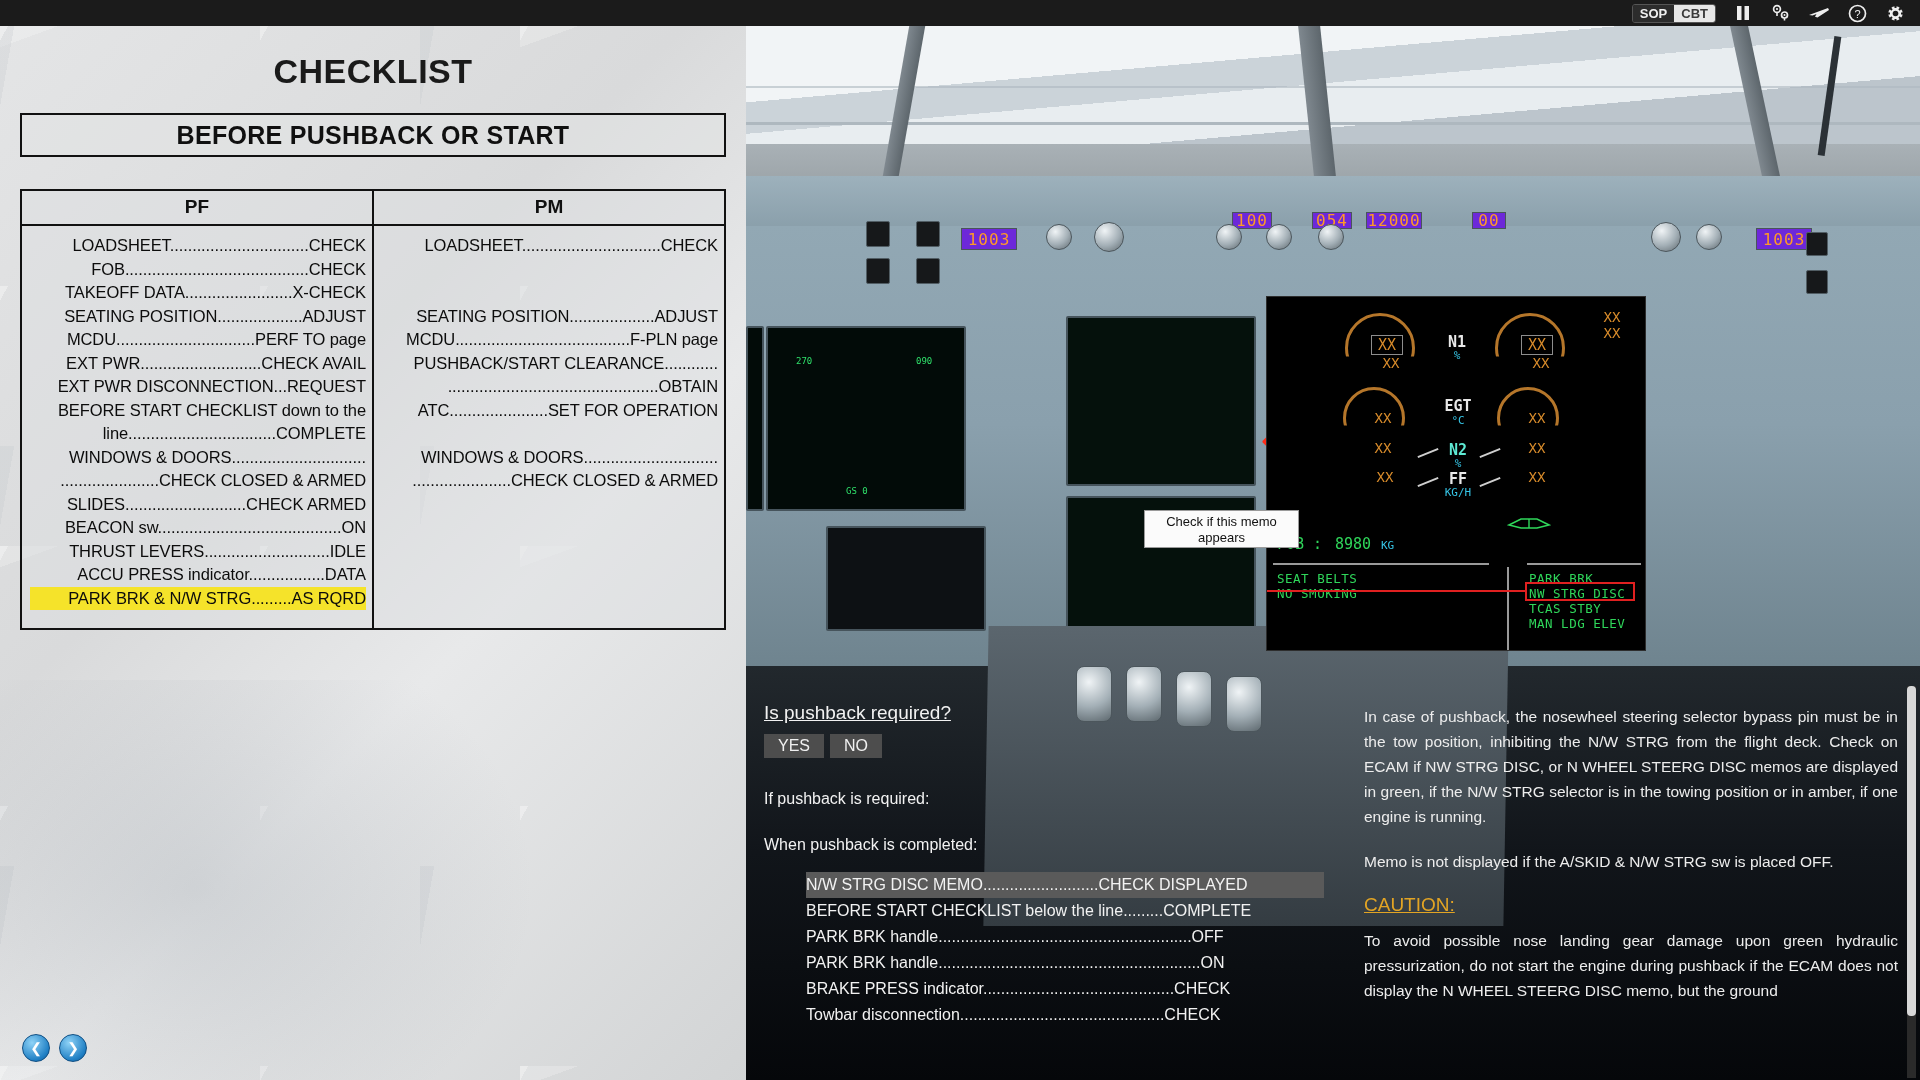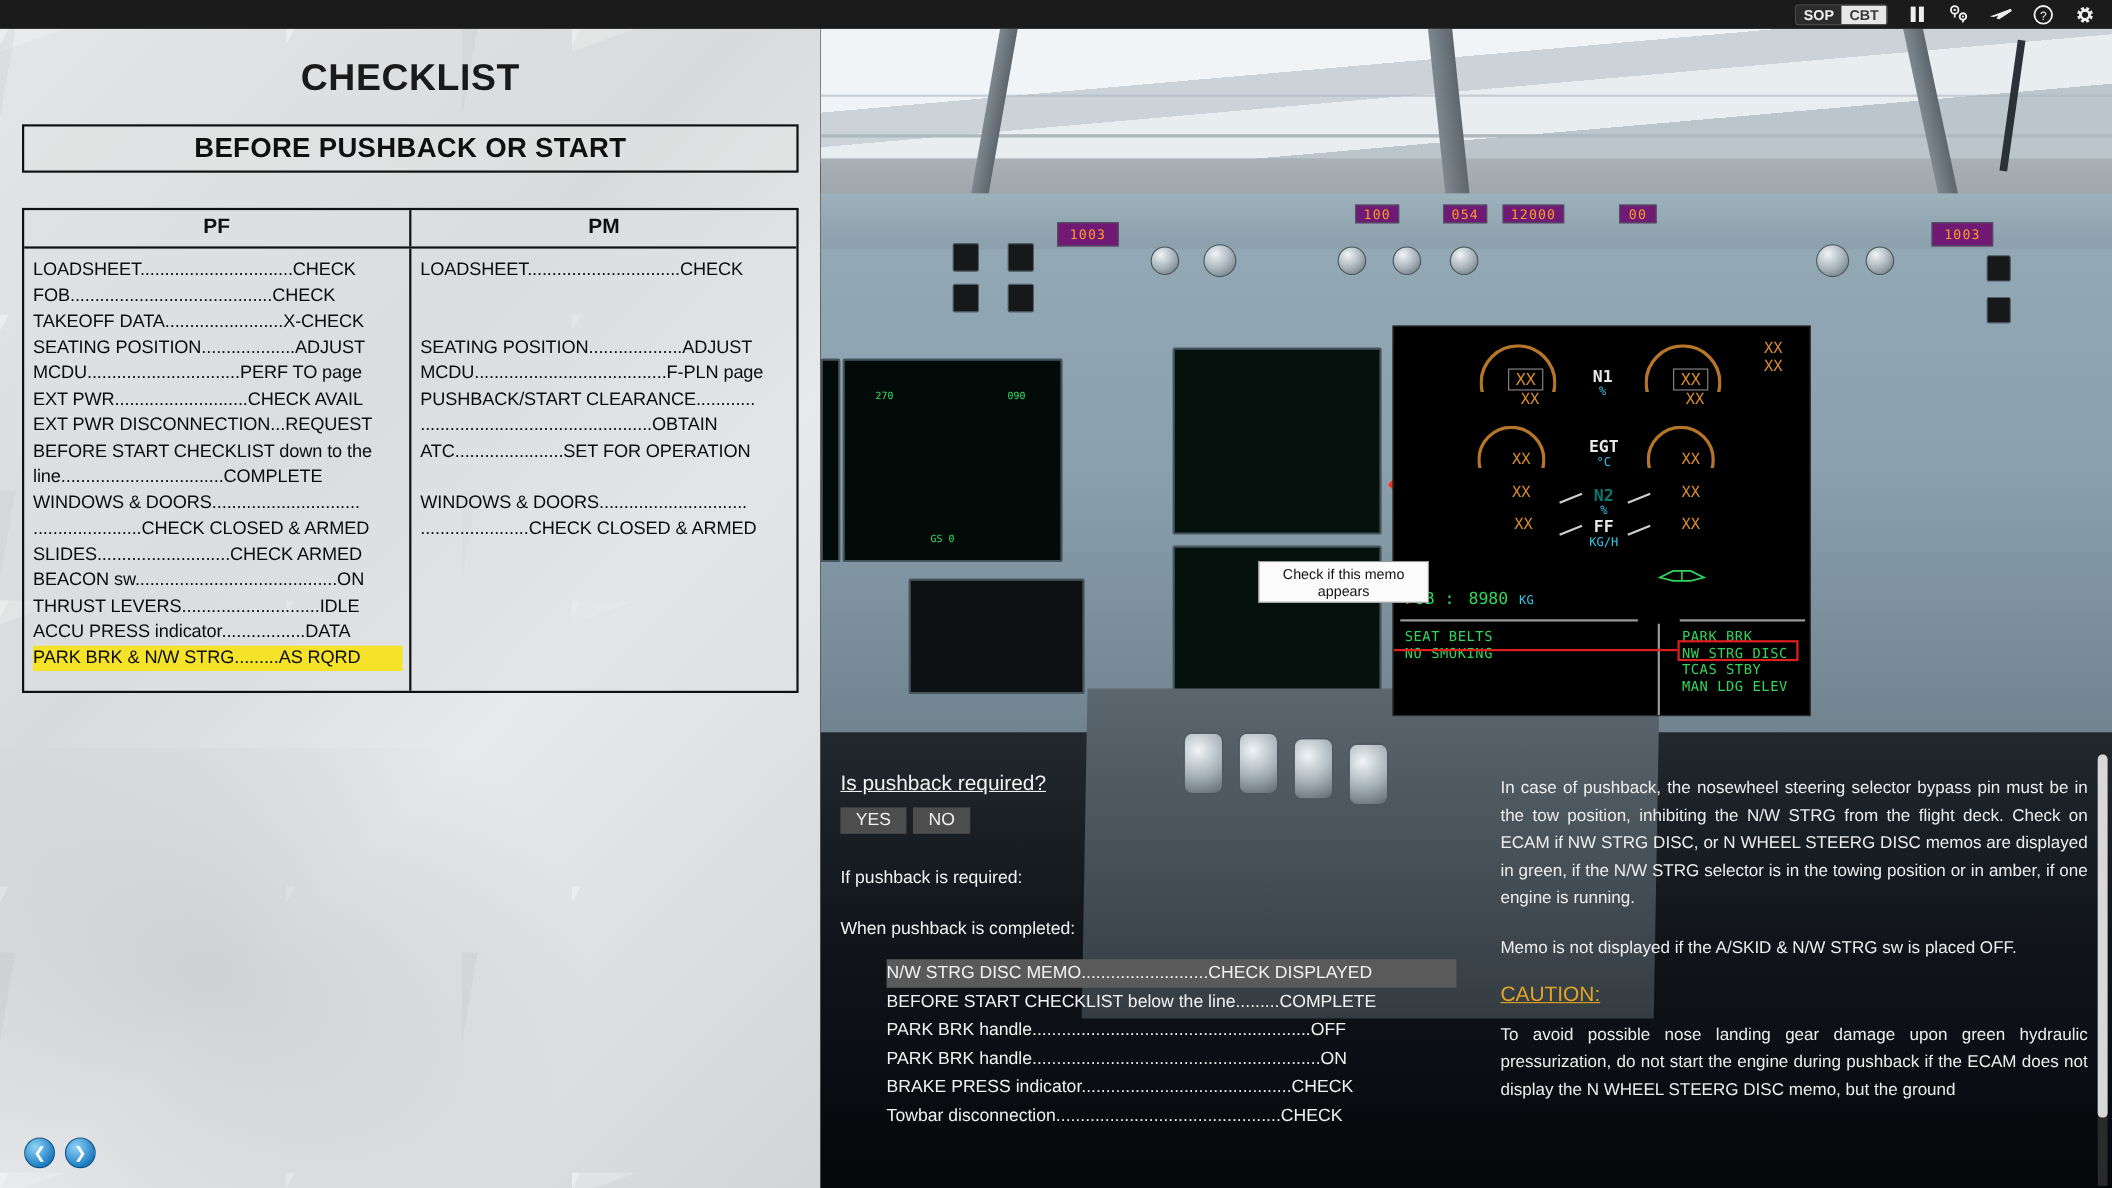--- a/index.html
+++ b/index.html
@@ -57,21 +57,21 @@
   #cl-table{
     margin:32px 20px 0 20px; border:2px solid #111; background:rgba(222,224,225,.5);
   }
   #cl-head{ display:flex; border-bottom:2px solid #111; }
   #cl-head > div{
     flex:1 1 0; text-align:center; font-size:19px; font-weight:bold; color:#101010;
     padding:5px 0 6px 0;
   }
   #cl-head > div:first-child{ border-right:2px solid #111; }
   #cl-body{ display:flex; min-height:402px; }
-  .cl-col{ flex:1 1 0; padding:8px 6px 10px 8px; }
+  .cl-col{ flex:1 1 0; padding:8px 6px 10px 8px;text-align:right; }
   .cl-col.pf{ border-right:2px solid #111; }
   .cl-row{
     font-size:16.5px; color:#0c0c0c; line-height:23.5px; white-space:nowrap;
     letter-spacing:-0.1px;
   }
   .cl-row.wrap{ white-space:normal; }
   .cl-row.blank{ height:23.5px; }
   .cl-row.hl{ background:#f5e32a; }
 
   #cl-nav{ position:absolute; left:22px; bottom:18px; display:flex; gap:9px; z-index:3;}
@@ -108,23 +108,23 @@
              background:linear-gradient(#5b666e,#343c42); transform:skewX(-1deg); }
   .lowerdark{ position:absolute; left:0; top:640px; width:1174px; height:414px;
               background:linear-gradient(#22282d 0%, #11151a 45%, #05070a 100%); }
 
   .dsp{ position:absolute; background:#05110c; border:2px solid #46545c; border-radius:2px; }
   .dsp.nd{ background:#020b08; }
   .sw{ position:absolute; background:#6d7a82; border-radius:2px; border:1px solid #515d64;}
   .knob2{ position:absolute; border-radius:50%;
          background:radial-gradient(circle at 35% 28%, #f0f4f6, #a3afb6 55%, #5d686e 100%);
          border:1px solid #4c565c; }
-  .lcd{ position:absolute; background:#701a75; border:1px solid #4a545a; color:#ff9a26;
-        font-family:"DejaVu Sans Mono", monospace; font-size:12px; display:flex;
-        align-items:center; justify-content:center; letter-spacing:1px; }
+  .lcd{ position:absolute; background:#6d28d9; border:1px solid #4a545a; color:#ff9a26;
+        font-family:"DejaVu Sans Mono", monospace; font-size:16px; display:flex;
+        align-items:center; justify-content:center; letter-spacing:1px;margin-top:26px; }
   .grn{ position:absolute; color:#2fe06a; font-family:"DejaVu Sans Mono", monospace; font-size:9px; }
   .redarrow{ position:absolute; color:#ff2d18; font-size:30px; line-height:1; }
 
   
   #ecam{
     position:absolute; left:520px; top:270px; width:380px; height:355px;
     background:#000; border:1px solid #2d2d2d; overflow:hidden;
     font-family:"DejaVu Sans Mono", monospace;
   }
   .ec-amber{ color:#d98c2b; }
@@ -356,21 +356,21 @@
     <div class="ec-lbl" style="left:170px;top:36px;width:40px;color:#e8e8e8;font-size:15px;font-weight:bold;">N1</div>
     <div class="ec-lbl ec-cyan" style="left:170px;top:52px;width:40px;font-size:11px;">%</div>
 
     <div class="ec-gauge" style="left:76px;top:90px;width:62px;height:62px;"></div>
     <div class="ec-gauge" style="left:230px;top:90px;width:62px;height:62px;"></div>
     <div class="ec-lbl" style="left:168px;top:100px;width:46px;color:#e8e8e8;font-size:15px;font-weight:bold;">EGT</div>
     <div class="ec-lbl ec-cyan" style="left:168px;top:117px;width:46px;font-size:11px;">°C</div>
     <div class="ec-lbl ec-amber" style="left:98px;top:113px;width:36px;font-size:14px;">XX</div>
     <div class="ec-lbl ec-amber" style="left:252px;top:113px;width:36px;font-size:14px;">XX</div>
 
-    <div class="ec-lbl" style="left:170px;top:144px;width:42px;color:#0f766e;font-size:15px;font-weight:bold;">N2</div>
+    <div class="ec-lbl" style="left:170px;top:144px;width:42px;color:#5eead4;font-size:15px;font-weight:bold;">N2</div>
     <div class="ec-lbl ec-cyan" style="left:170px;top:160px;width:42px;font-size:11px;">%</div>
     <div class="ec-dash" style="left:150px;top:155px;width:22px;"></div>
     <div class="ec-dash" style="left:212px;top:155px;width:22px;"></div>
     <div class="ec-lbl ec-amber" style="left:98px;top:143px;width:36px;font-size:14px;">XX</div>
     <div class="ec-lbl ec-amber" style="left:252px;top:143px;width:36px;font-size:14px;">XX</div>
 
     <div class="ec-lbl" style="left:170px;top:173px;width:42px;color:#e8e8e8;font-size:15px;font-weight:bold;">FF</div>
     <div class="ec-lbl ec-cyan" style="left:162px;top:189px;width:58px;font-size:11px;">KG/H</div>
     <div class="ec-dash" style="left:150px;top:184px;width:22px;"></div>
     <div class="ec-dash" style="left:212px;top:184px;width:22px;"></div>

